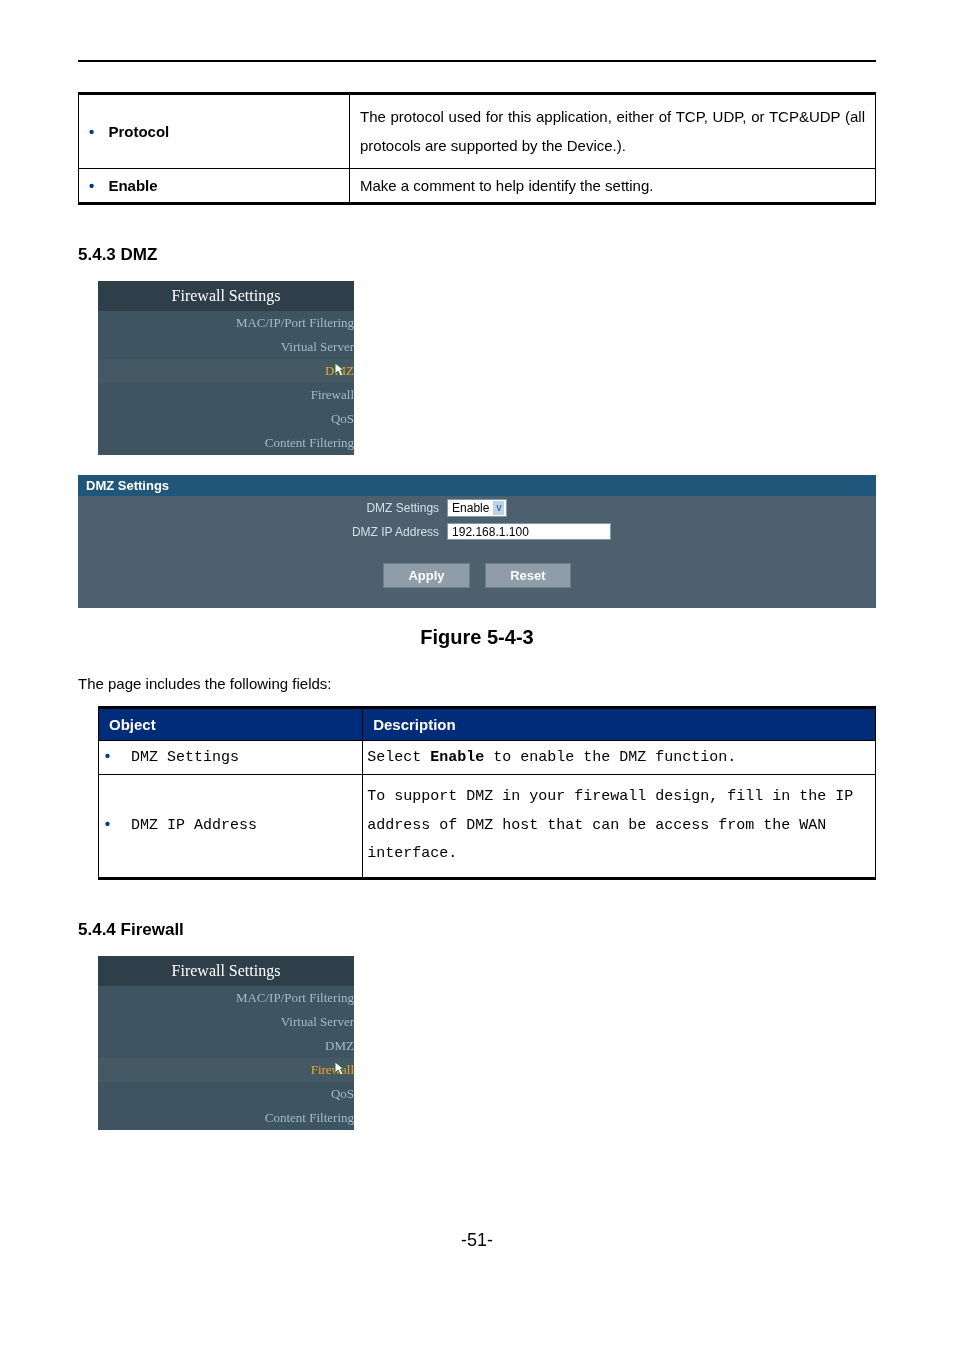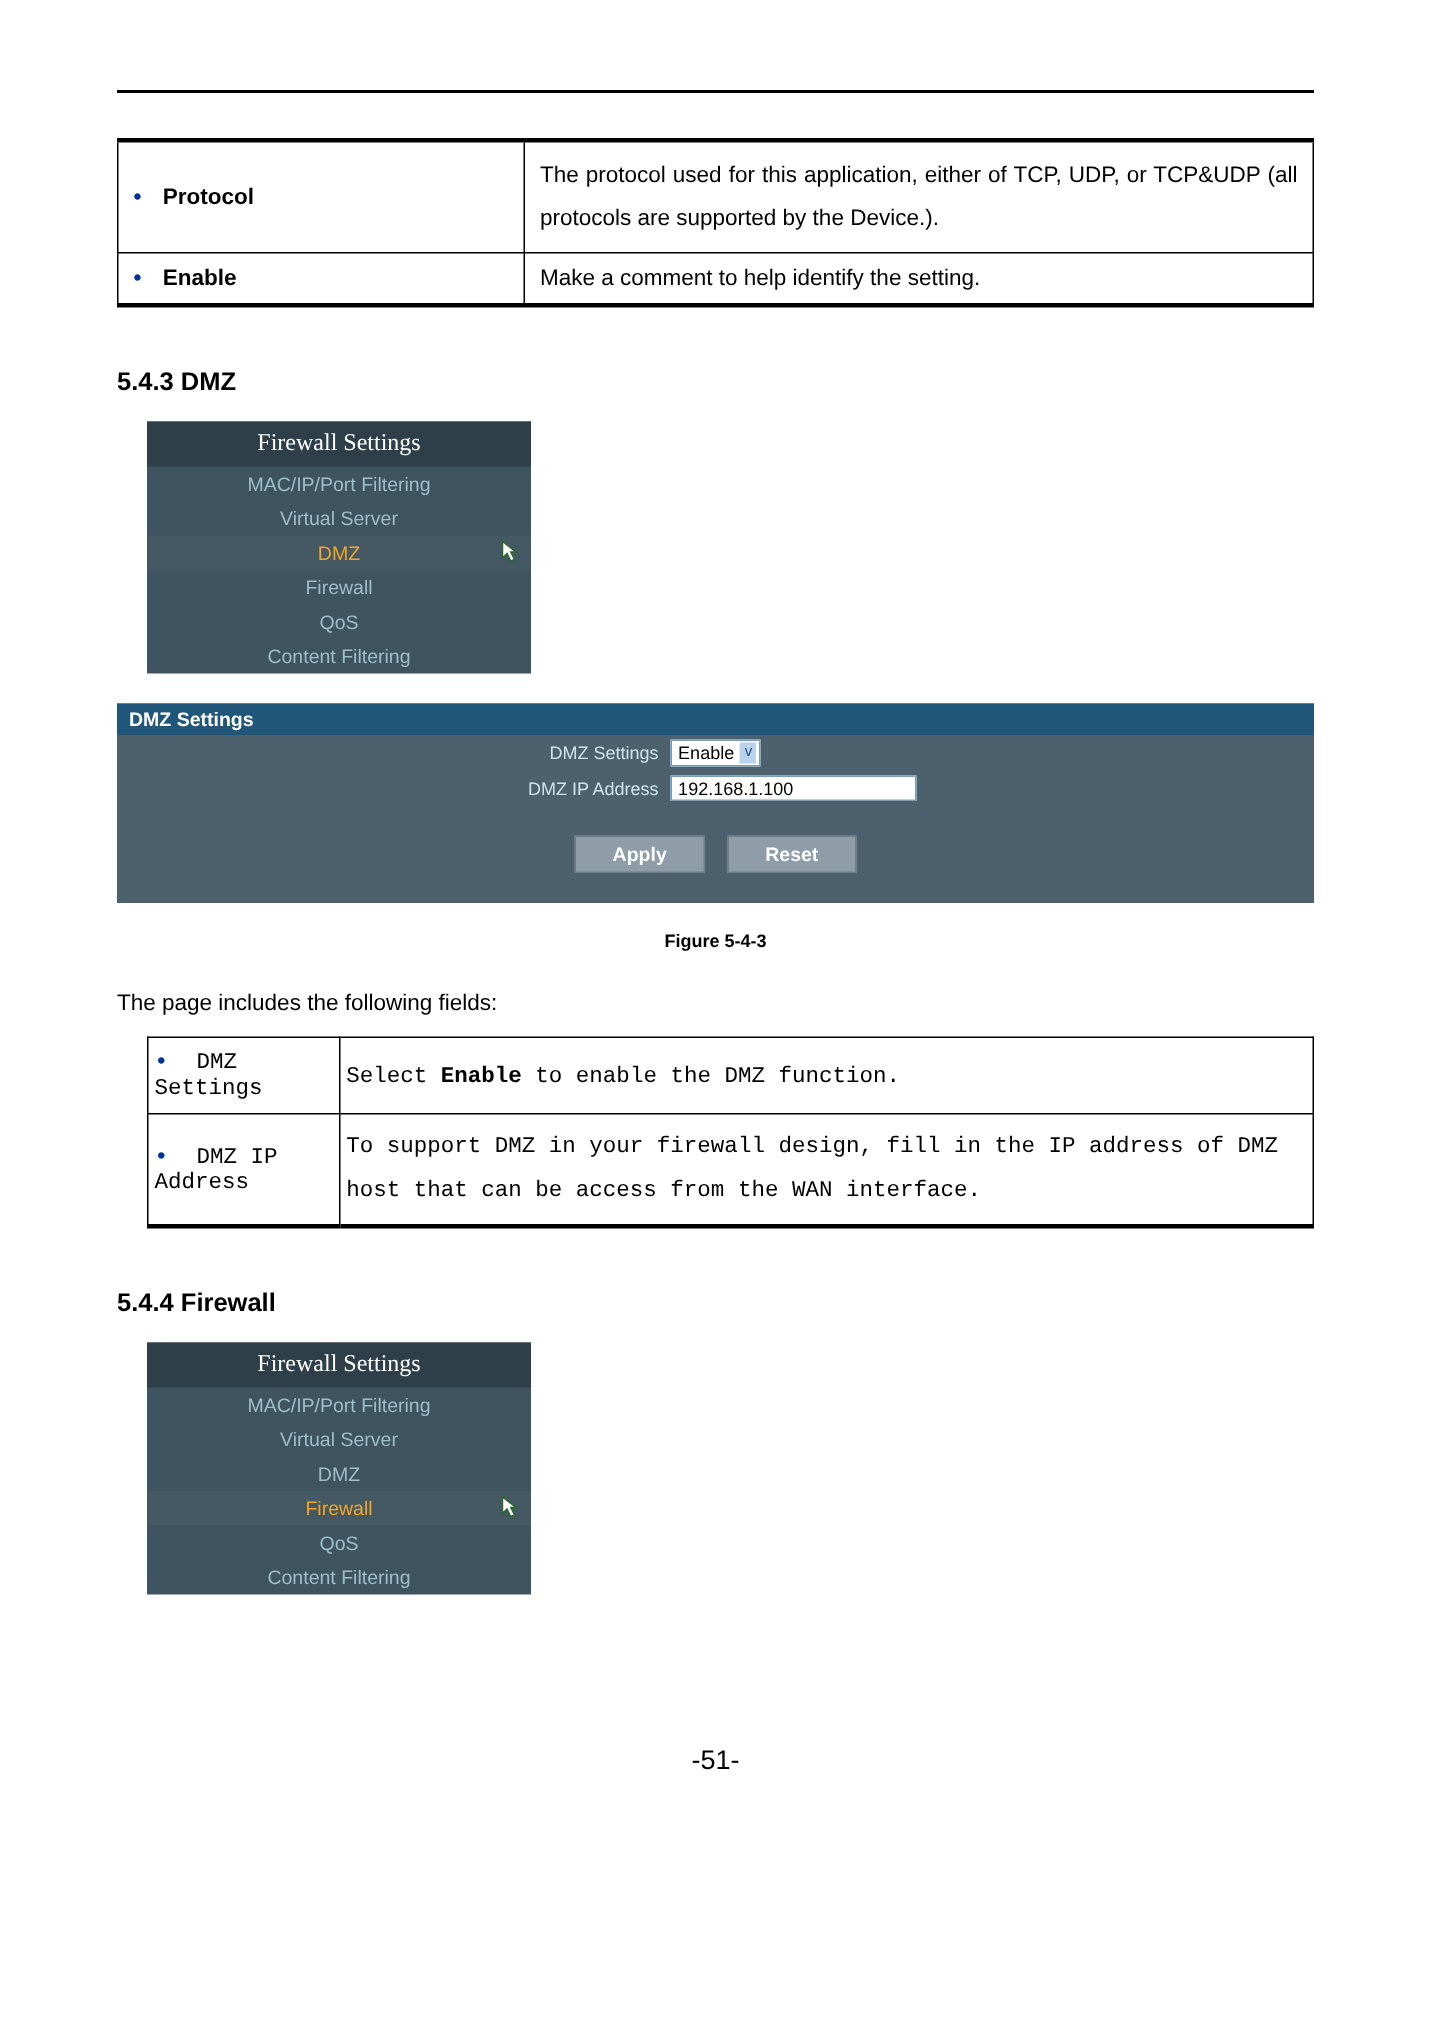--- a/index.html
+++ b/index.html
@@ -36,23 +36,24 @@
   .menu-header {
     background: #2e3f49;
     color: #fff;
     font-family: Georgia, 'Times New Roman', serif;
     font-size: 16px;
     text-align: center;
     padding: 6px 17px;
   }
   .menu-item {
     color: #9fbec9;
-    text-align: center;
+    text-align: right;
     padding: 4px 0;
     position: relative;
+    font-family: Liberation Serif, serif;
   }
   .menu-item.selected {
     background: #445963;
     color: #f5a623;
   }
   .cursor {
     position: absolute;
     right: 4px;
     top: 2px;
     width: 20px;
@@ -122,21 +123,21 @@
   .panel-btn {
     display: inline-block;
     background: #8e9da7;
     color: #fff;
     font-size: 13px;
     padding: 4px 24px;
     margin: 0 6px;
     border: 1px solid #6e7d87;
   }
 
-  .figure-caption { text-align: center; font-weight: bold; margin: 18px 0 26px 0; font-size: 12px; }
+  .figure-caption { text-align: center; font-weight: bold; margin: 18px 0 26px 0; font-size: 20px; }
   .para { margin-bottom: 14px; }
 
   
   .od-table { width: 100%; border-collapse: collapse; margin-left: 20px; width: calc(100% - 20px); }
   .od-table th { background: #002c7a; color: #fff; text-align: left; font-weight: bold; padding: 7px 10px; border: 1px solid #000; }
   .od-table td { border: 1px solid #000; padding: 8px 4px; vertical-align: middle; font-family: Liberation Mono, monospace; }
   .od-top { border-top: 3px solid #000 !important; }
   .od-bottom { border-bottom: 3px solid #000 !important; }
 
   .page-num { text-align: center; font-size: 18px; margin-top: 100px; }
@@ -206,20 +207,24 @@
     <span class="panel-btn">Reset</span>
   </div>
 </div>
 
 <div class="figure-caption">Figure 5-4-3</div>
 
 <p class="para">The page includes the following fields:</p>
 
 <table class="od-table">
   <tbody>
+      <tr>
+    <th class="od-top" style="width:34%;">Object</th>
+    <th class="od-top">Description</th>
+  </tr>
   <tr>
     <td class="key">
       <span class="bullet">•</span>
       <span>DMZ Settings</span>
     </td>
     <td>Select <b>Enable</b> to enable the DMZ function.</td>
   </tr>
   <tr>
     <td class="key od-bottom">
       <span class="bullet">•</span>

